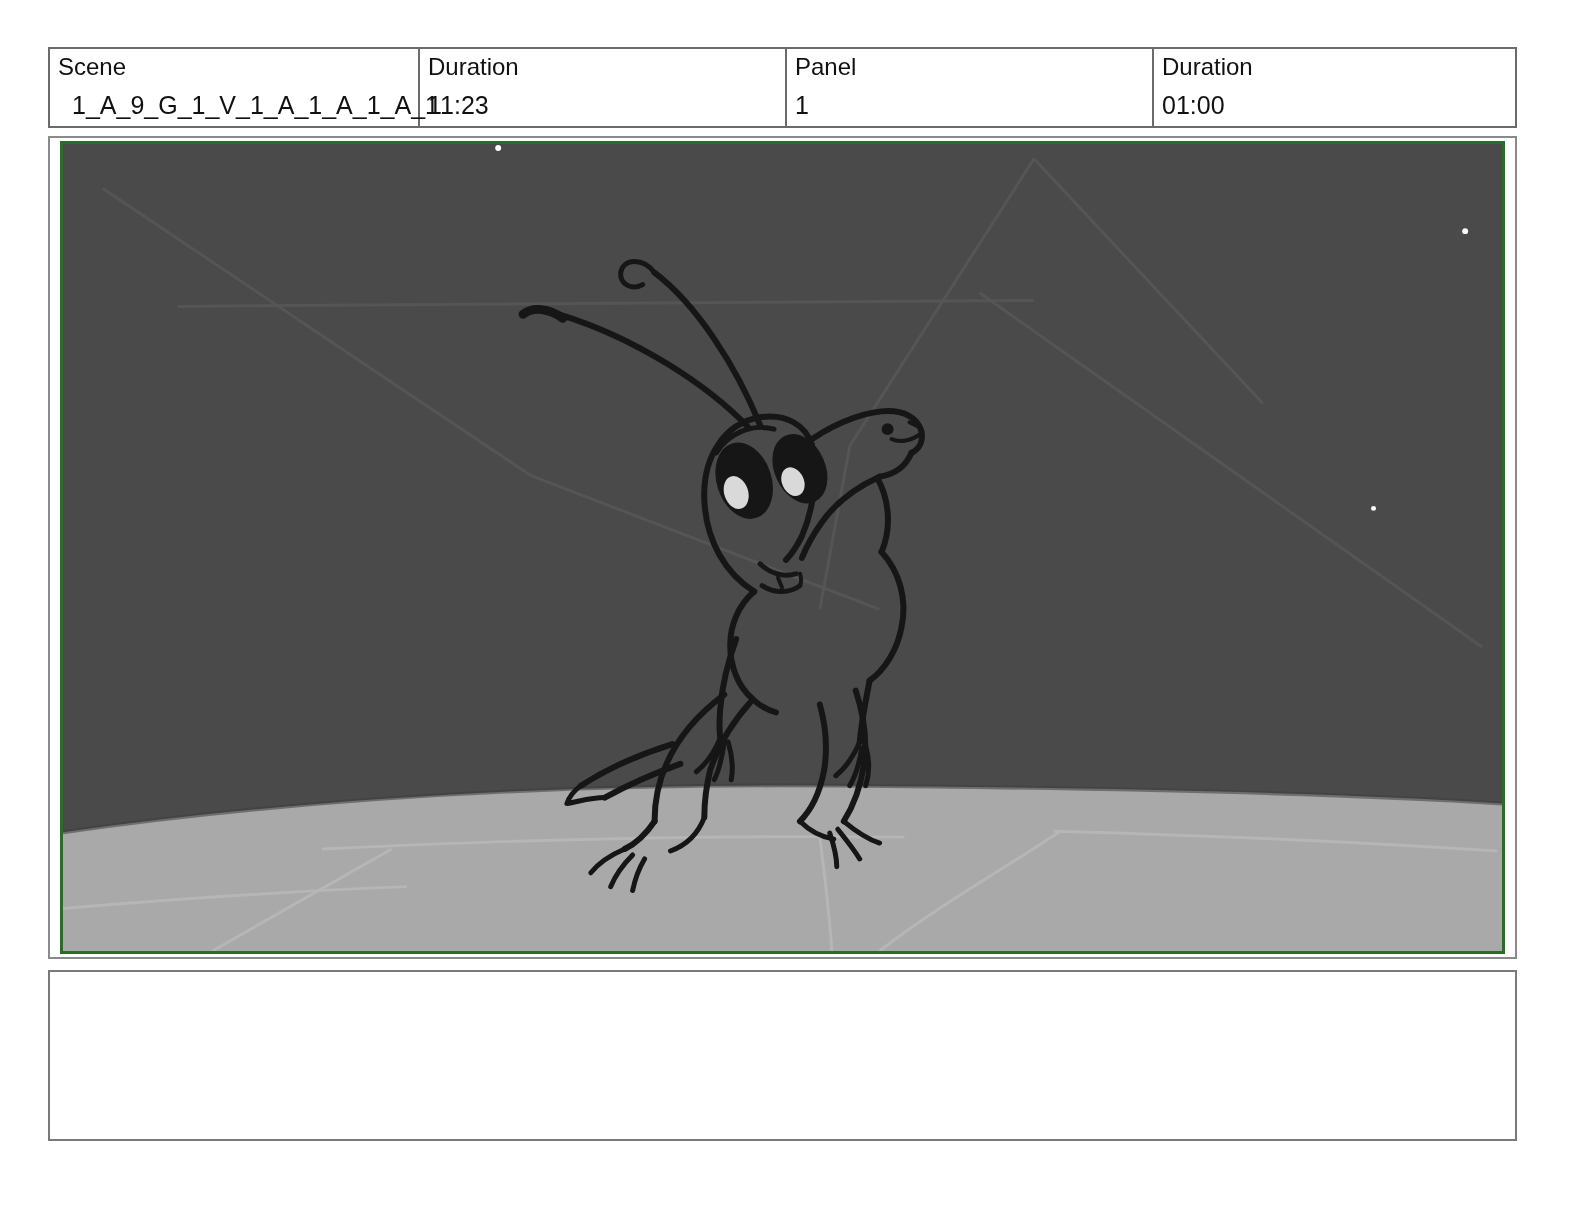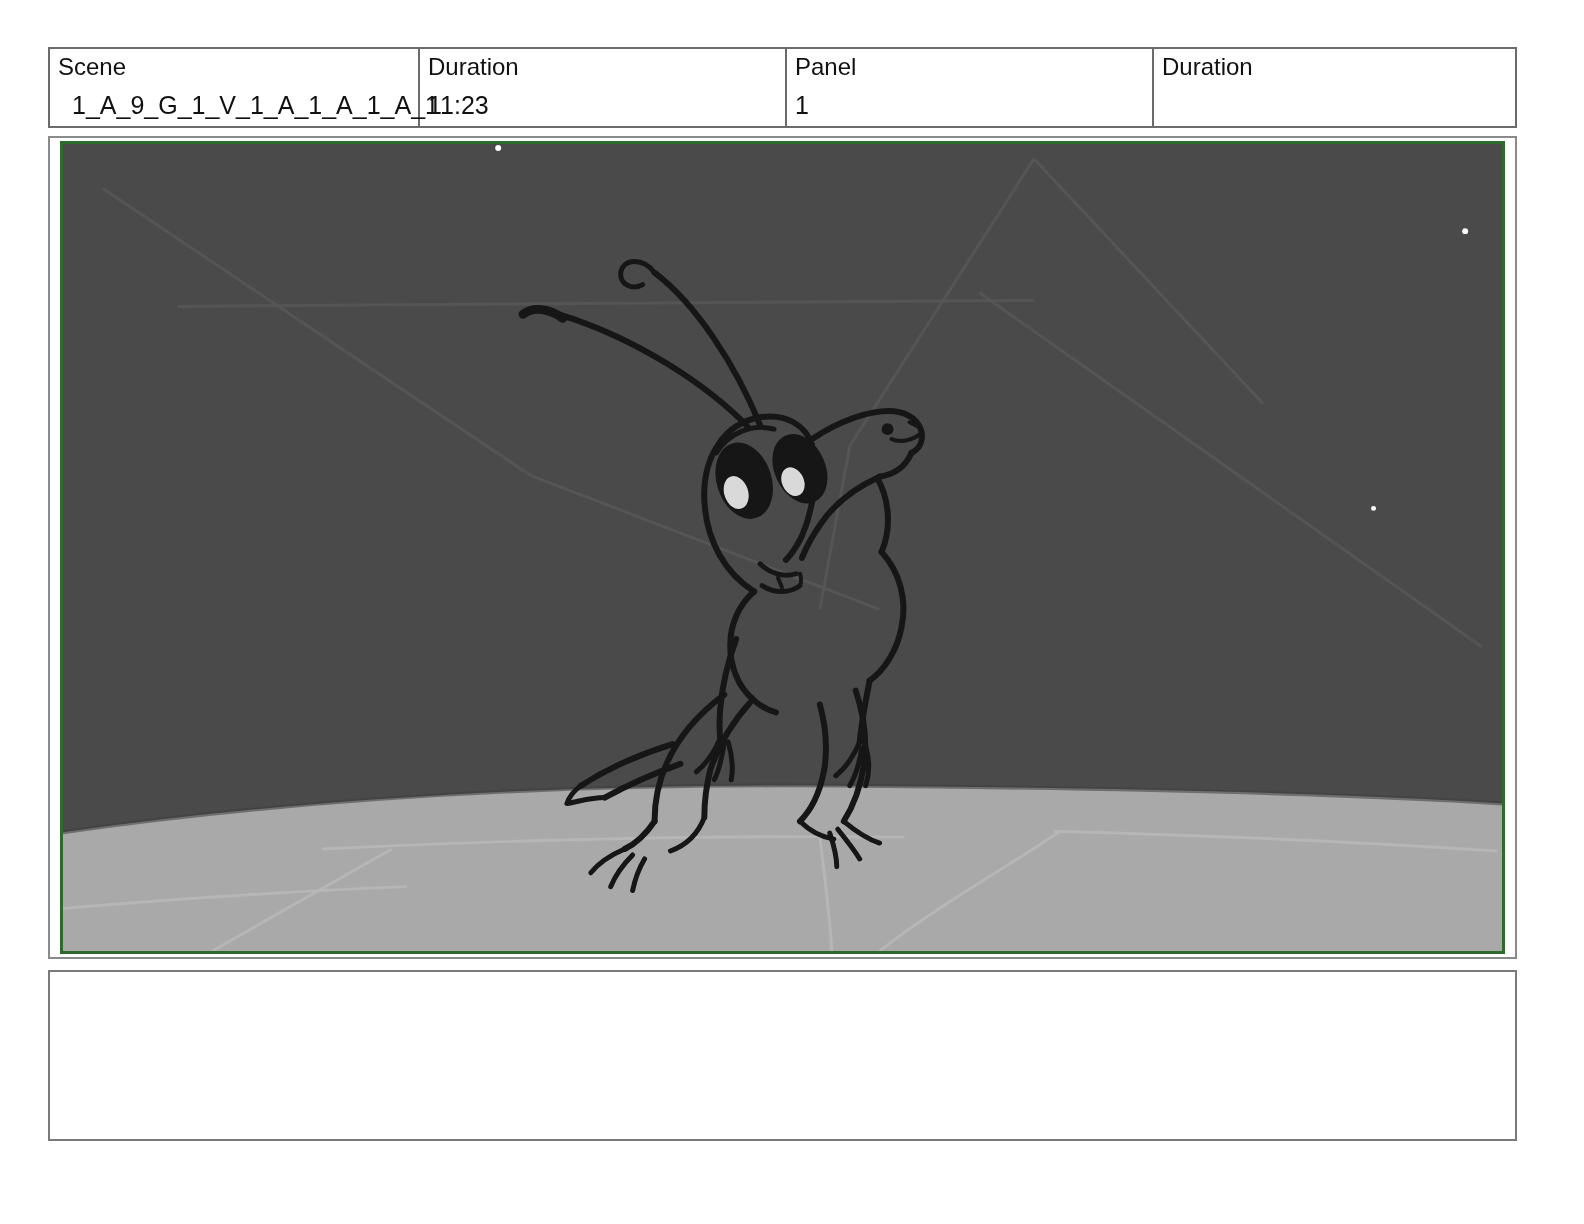--- a/index.html
+++ b/index.html
@@ -69,20 +69,21 @@
     <div class="hcell c1">
       <div class="hlabel">Duration</div>
       <div class="hvalue right">11:23</div>
     </div>
     <div class="hcell c2">
       <div class="hlabel">Panel</div>
       <div class="hvalue right">1</div>
     </div>
     <div class="hcell c3">
       <div class="hlabel">Duration</div>
+      <div class="hvalue right">01:00</div>
     </div>
   </div>
 
   <div class="panel-box">
     <div class="frame">
       <svg viewBox="0 0 1445 815" preserveAspectRatio="none">
 
         <rect class="bg-rect" x="0" y="0" width="1445" height="815"></rect>
 
         <g>

